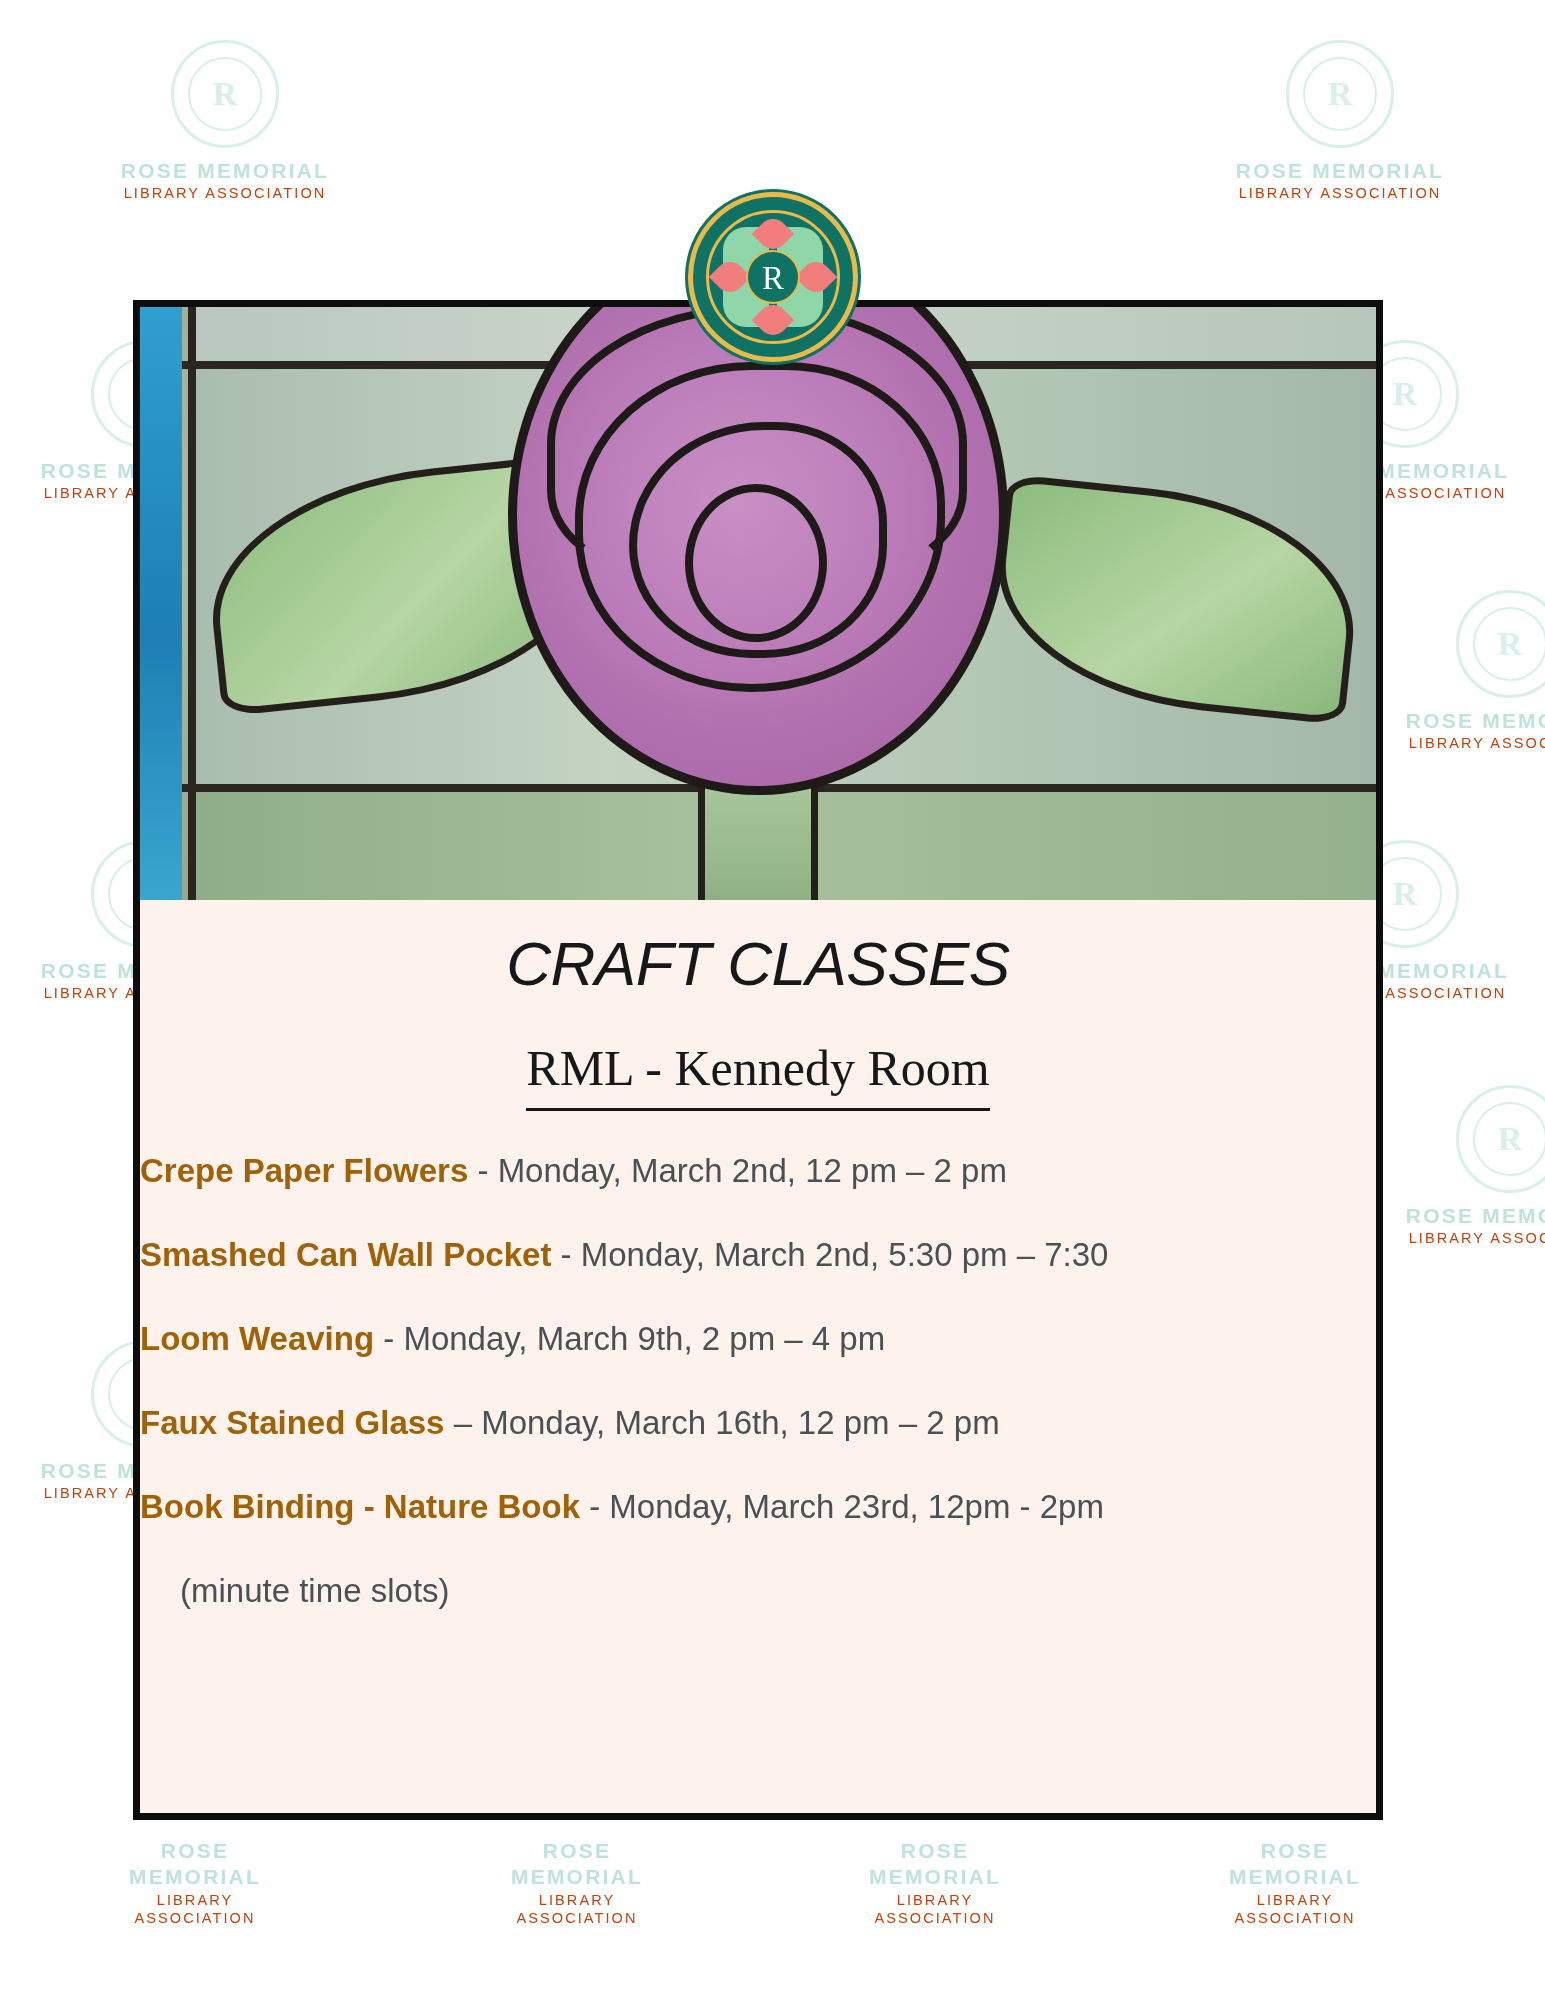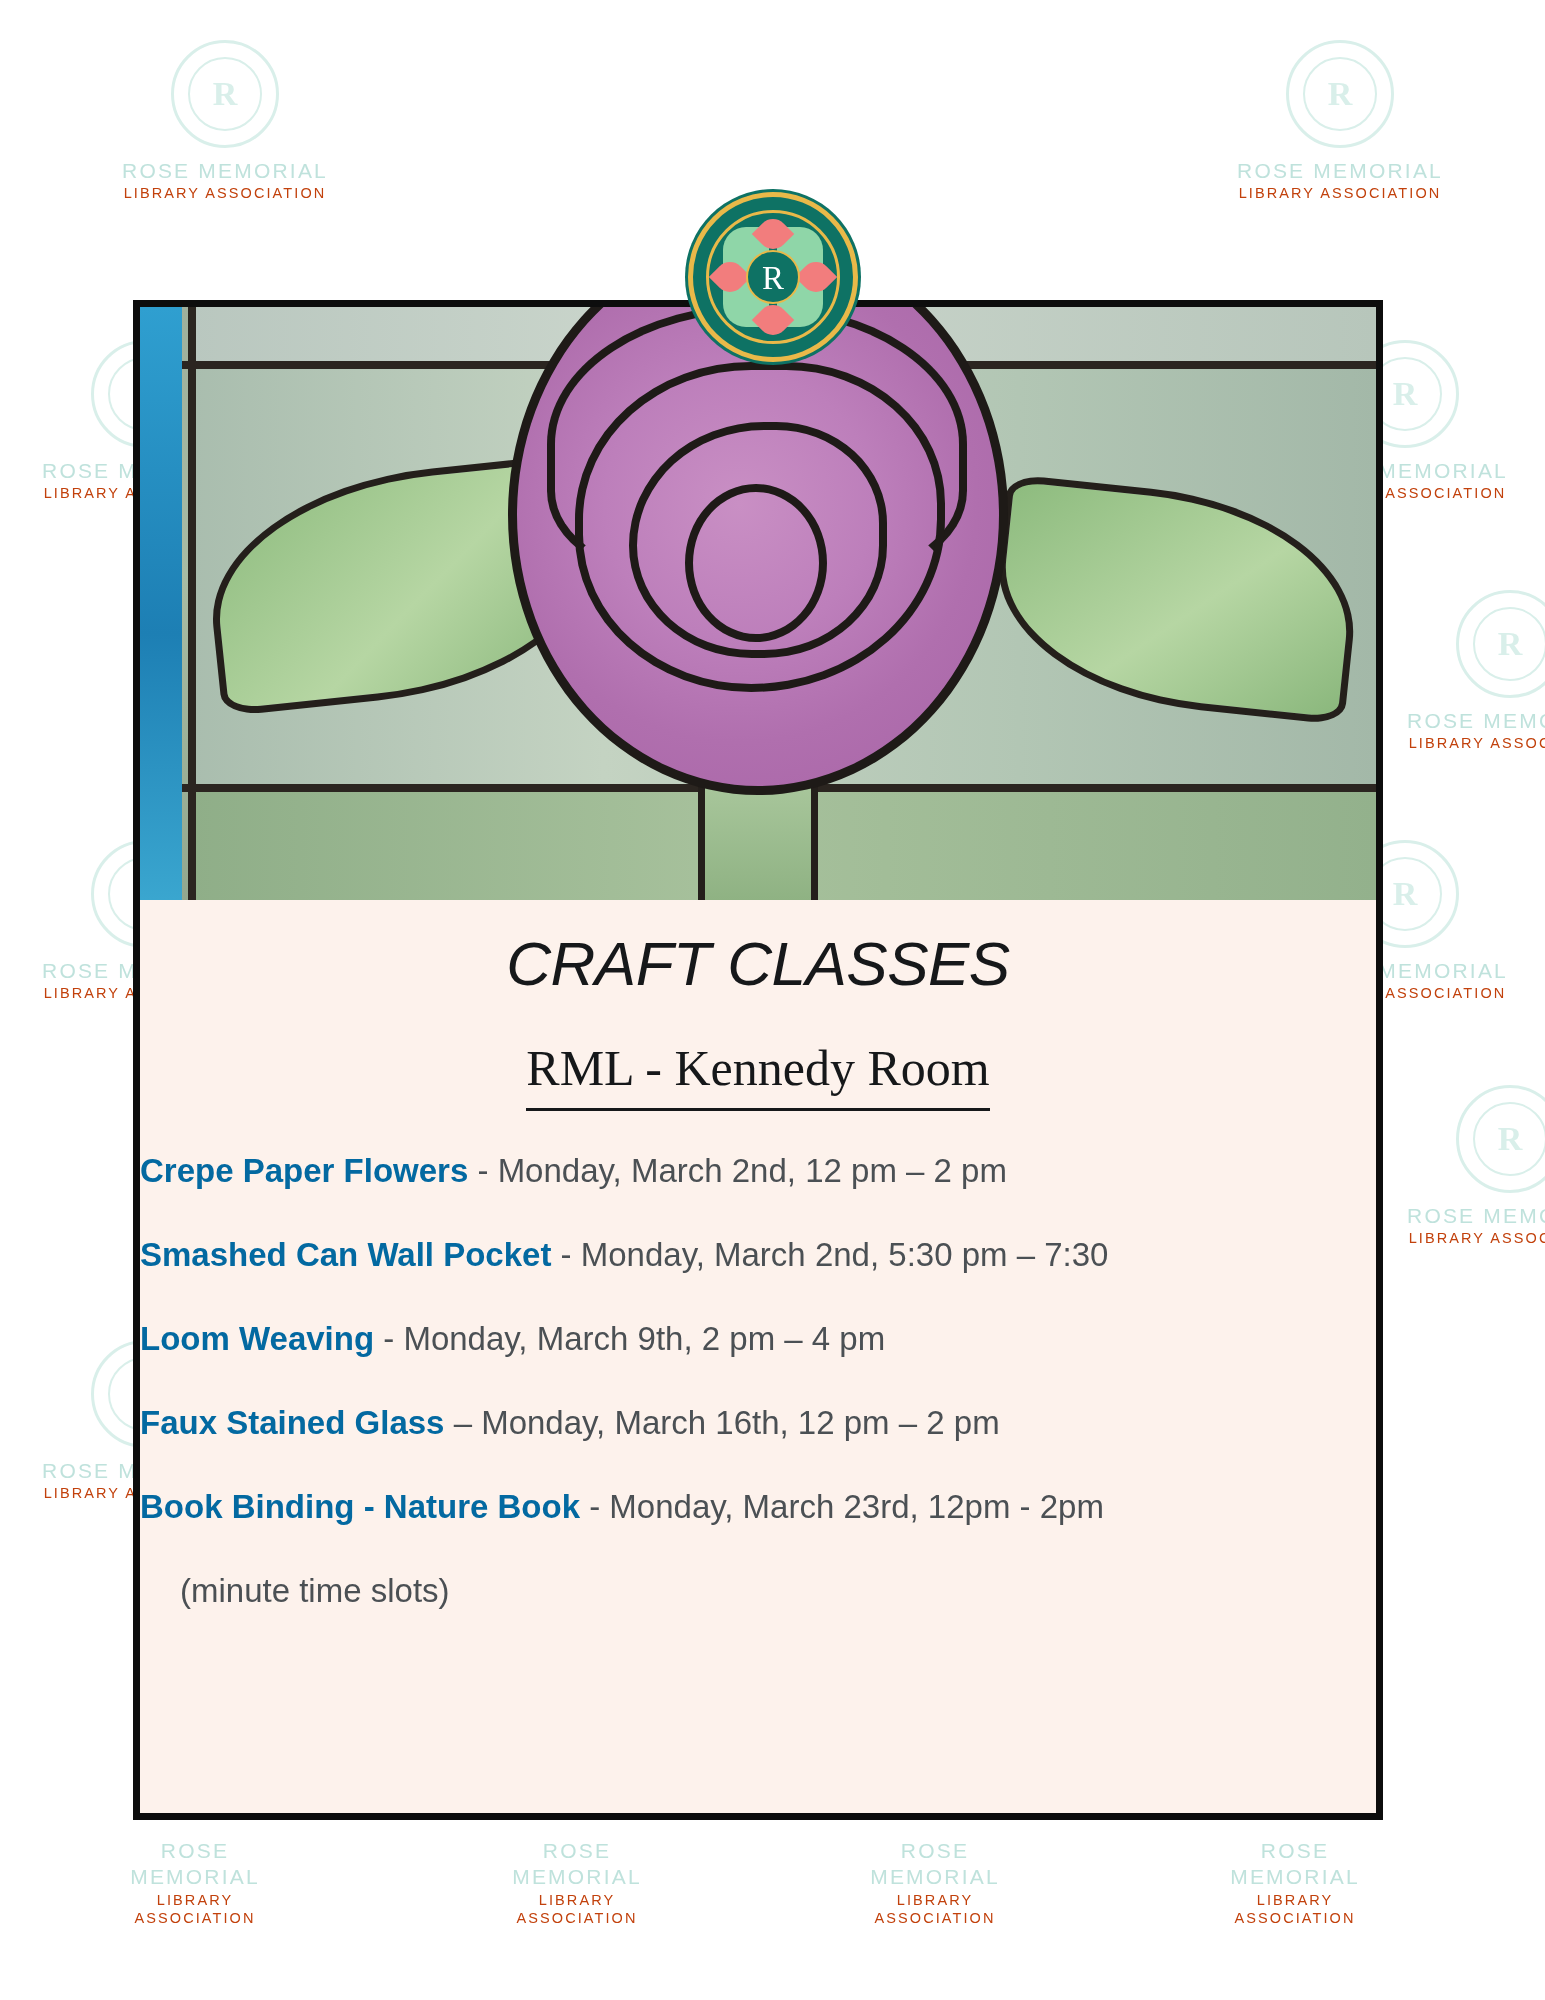--- a/index.html
+++ b/index.html
@@ -51,21 +51,21 @@
     left: 0; right: 0; top: 50%;
     transform: translateY(-50%);
     font-size: 34px;
     font-weight: bold;
     color: #d9efea;
     font-family: "Liberation Serif", serif;
   }
   .wm .wm-l1 {
     font-size: 21px;
     letter-spacing: 2.2px;
-    font-weight: normal;
+    font-weight: bold;
     color: #bfe2dc;
   }
   .wm .wm-l2 {
     font-size: 14.5px;
     letter-spacing: 2.1px;
     color: #c2410c;
   }
 
   
   .flyer {
@@ -209,21 +209,21 @@
   }
   .class-row {
     font-size: 33px;
     color: #2c2f33;
     white-space: nowrap;
     margin-bottom: 46px;
     margin-left: -24px;
   }
   .class-row .cname {
     font-weight: bold;
-    color: #0369a1;
+    color: #a16207;
   }
   .class-row .cdetail {
     color: #4b5054;
   }
   .class-note {
     font-size: 33px;
     color: #4b5054;
     margin-left: -24px;
     white-space: nowrap;
     padding-left: 40px;

